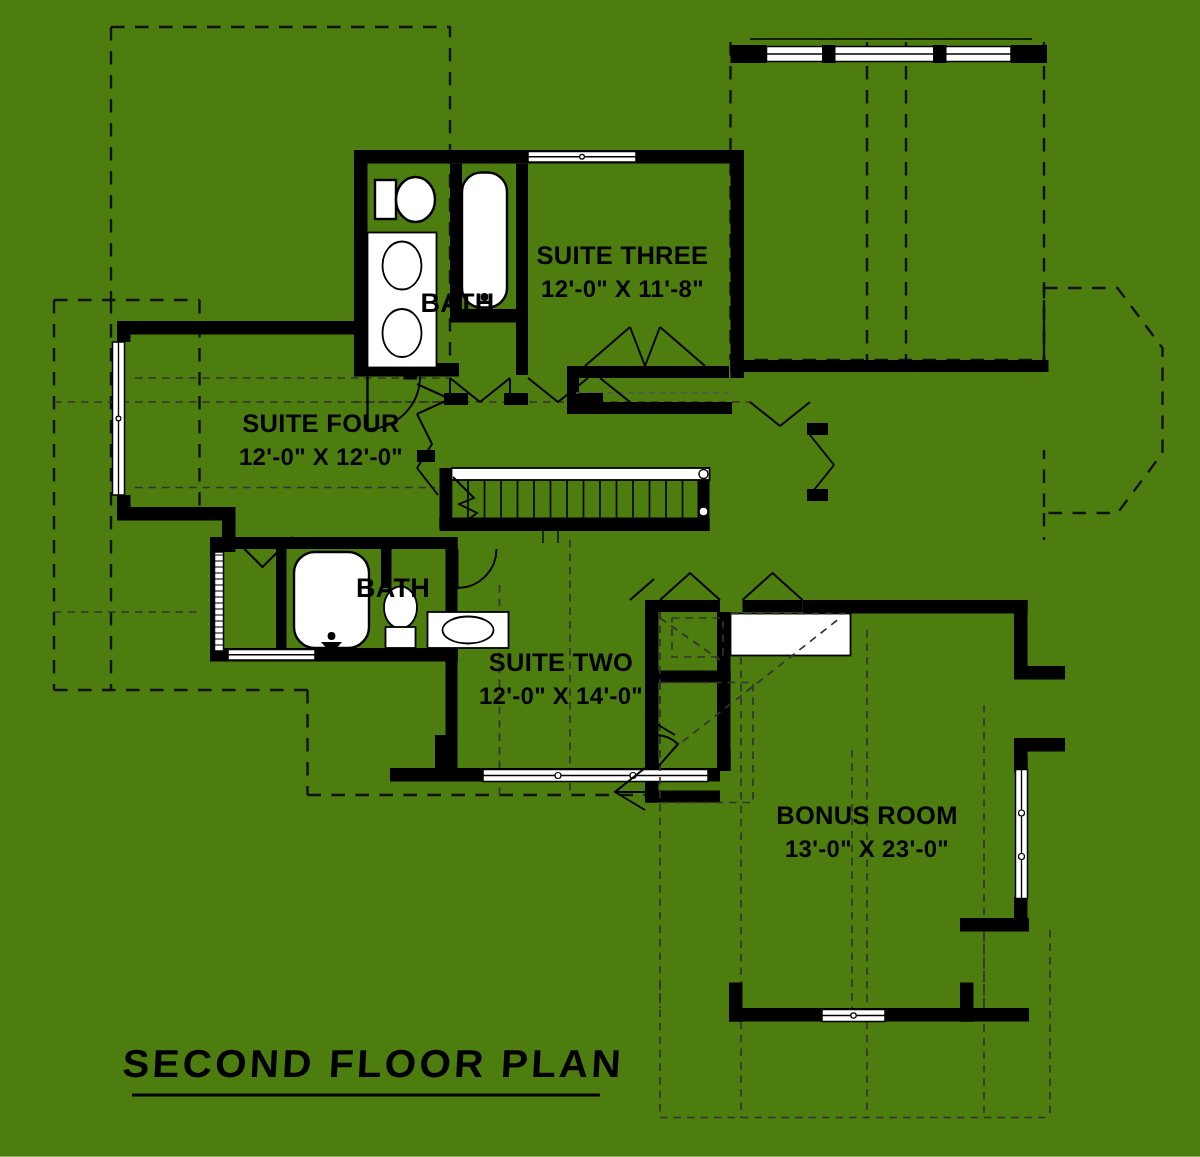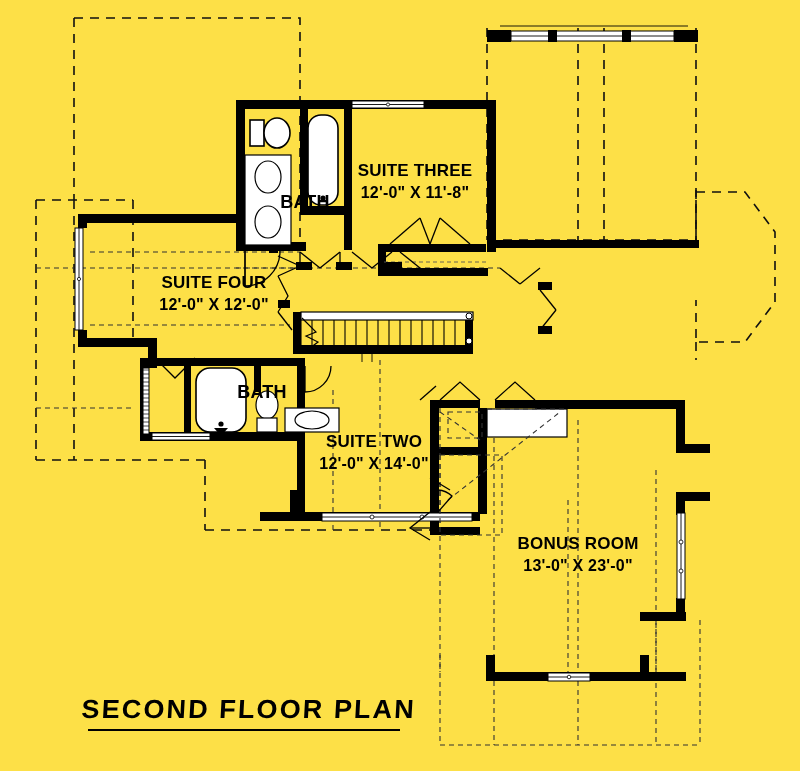--- a/index.html
+++ b/index.html
@@ -10,21 +10,21 @@
   body {
     width: 800px;
     height: 771px;
     overflow: hidden;
     font-family: "Liberation Sans", sans-serif;
   }
   #plan-root {
     position: relative;
     width: 800px;
     height: 771px;
-    background: #fde047;
+    background: #4d7c0f;
   }
   svg#floorplan {
     display: block;
     width: 800px;
     height: 771px;
   }
   .wall      { fill: #000000; stroke: none; }
   .thinline  { fill: none; stroke: #000000; stroke-width: 1.2; }
   .hairline  { fill: none; stroke: #000000; stroke-width: 0.9; }
   .fixture   { fill: #ffffff; stroke: #000000; stroke-width: 1.6; }

